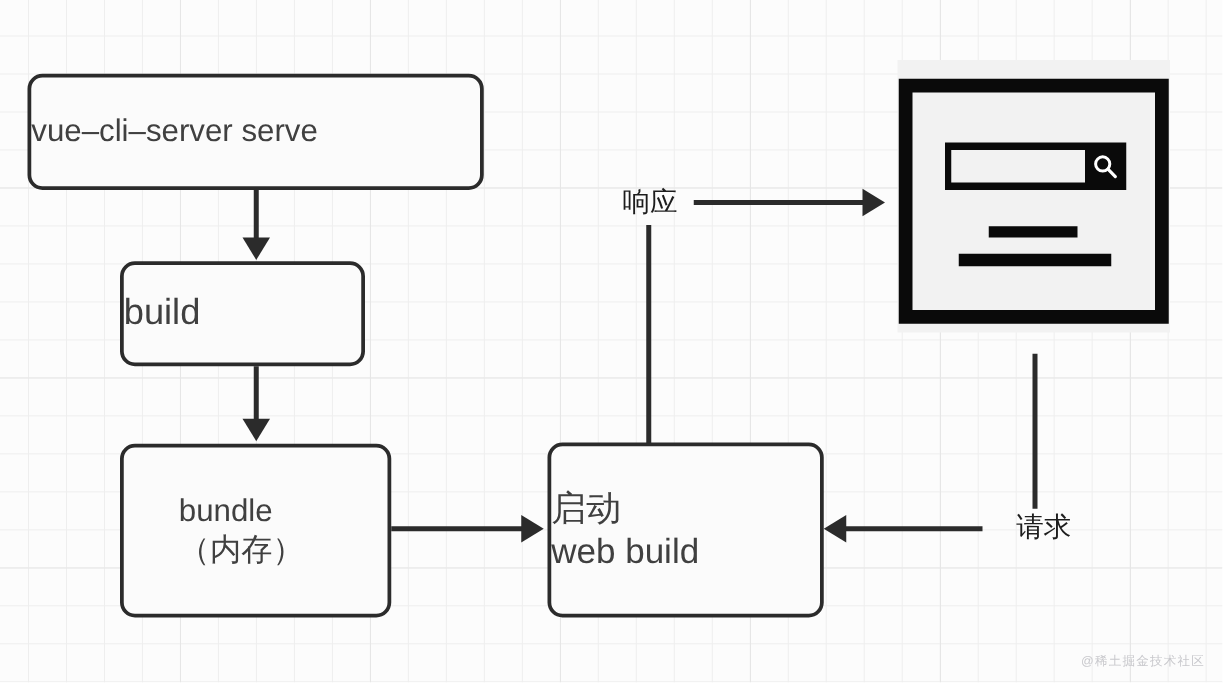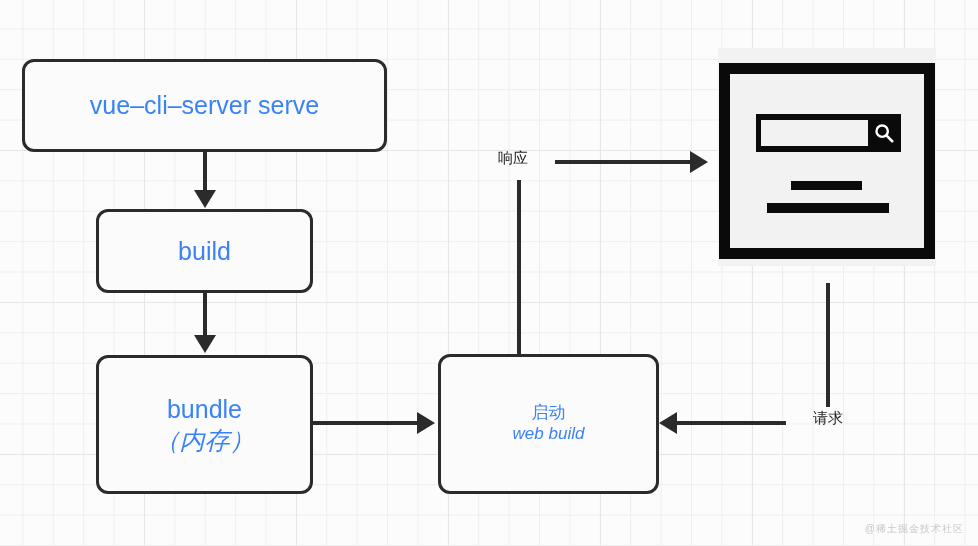--- a/index.html
+++ b/index.html
@@ -35,31 +35,31 @@
 
   
   .node {
     position: absolute;
     box-sizing: border-box;
     background: #fbfbfb;
     border: 3.5px solid #2b2b2b;
     border-radius: 12px;
     display: flex;
     flex-direction: column;
-    align-items: center;
+    align-items: flex-start;
     justify-content: center;
-    color: #3b82f6;
+    color: #404040;
     text-align: center;
     line-height: 1.22;
   }
   #node-serve  { left: 22px;  top: 59px;  width: 365px; height: 93px;  font-size: 25px; }
-  #node-build  { left: 96px;  top: 209px; width: 217px; height: 84px;  font-size: 25px; }
-  #node-bundle { left: 96px;  top: 355px; width: 217px; height: 139px; font-size: 25px; }
-  #node-server { left: 438px; top: 354px; width: 221px; height: 140px; font-size: 17px; }
-  .node .line2 { display: block; font-style: italic; }
+  #node-build  { left: 96px;  top: 209px; width: 196px; height: 84px;  font-size: 29px; }
+  #node-bundle { left: 96px;  top: 355px; width: 217px; height: 139px; font-size: 25px; padding-left: 44px; }
+  #node-server { left: 438px; top: 354px; width: 221px; height: 140px; font-size: 28px; }
+  .node .line2 { display: block; }
 
   
   .conn {
     position: absolute;
     background: #2b2b2b;
   }
   .vline { width: 4px; }
   .hline { height: 4px; }
 
   .arrow-down {
@@ -79,21 +79,21 @@
   .arrow-left {
     position: absolute;
     width: 0; height: 0;
     border-top: 11px solid transparent;
     border-bottom: 11px solid transparent;
     border-right: 18px solid #2b2b2b;
   }
 
   .edge-label {
     position: absolute;
-    font-size: 15px;
+    font-size: 22px;
     color: #1d1d1d;
     white-space: nowrap;
     line-height: 1;
     font-family: Liberation Serif, serif;
   }
 
   
   #browser-icon {
     position: absolute;
     left: 718px;

